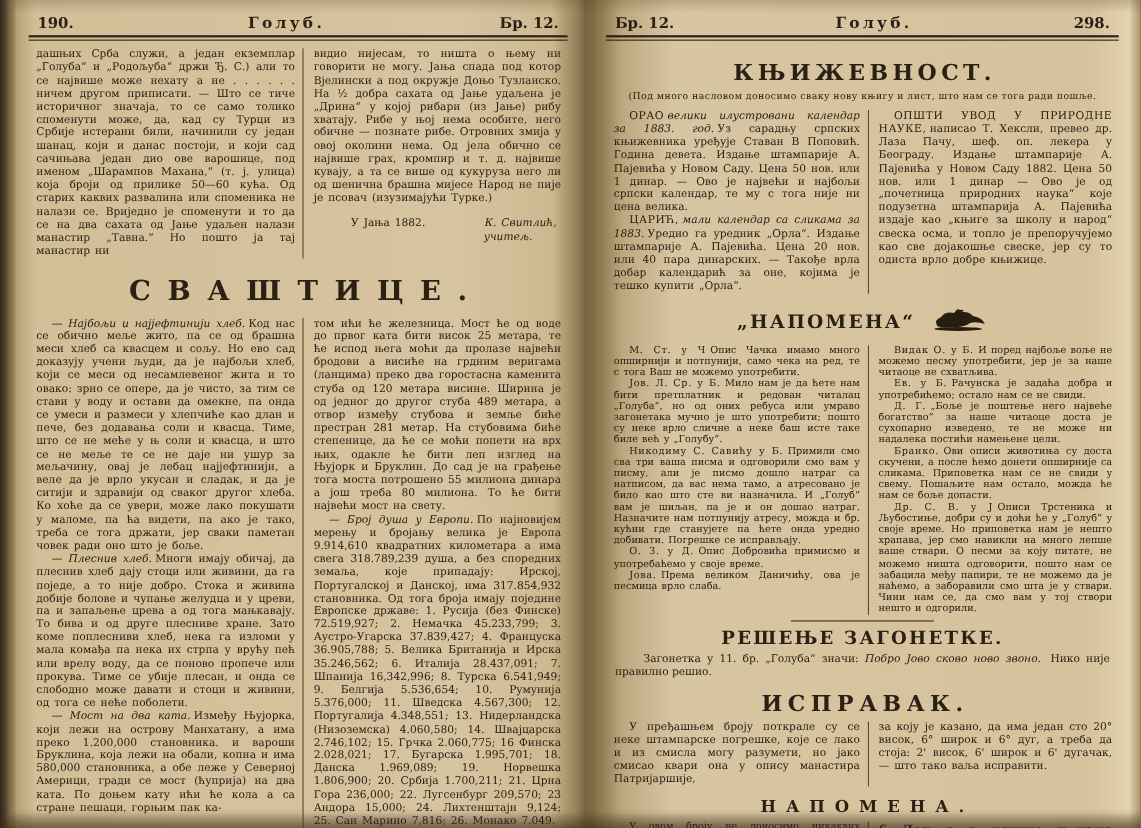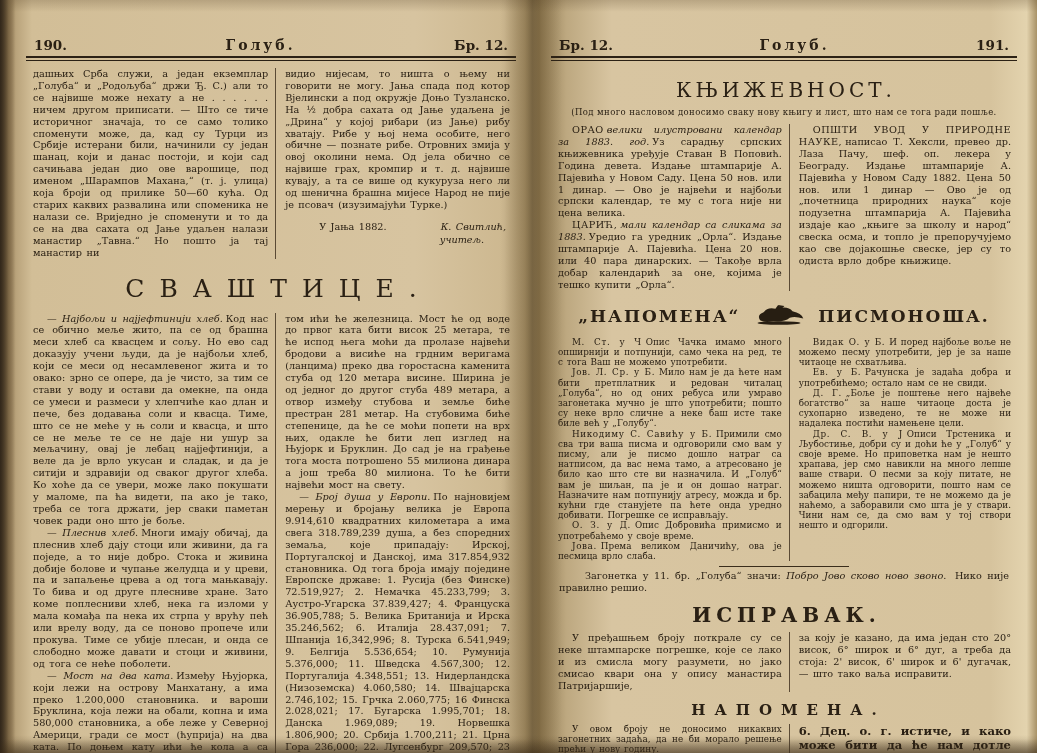--- a/index.html
+++ b/index.html
@@ -12,38 +12,38 @@
       linear-gradient(90deg,
         #2e2315 0px,#6d5836 6px,#b7a179 15px,#d2be97 32px,
         #d7c4a0 40%,#cdb890 48.6%,#a68f63 51.0%,#8d774e 52.0%,
         #bda880 54.6%,#d8c5a1 59%,#d6c39d 95.5%,#e3d3ae 99%,#a89267 100%);
   }
   .page{position:absolute;top:0;}
   .page-left{left:24px;width:494px;padding-top:13px;}
   .page-right{left:549px;width:470px;padding-top:13px;}
   .pagehead{display:flex;justify-content:space-between;align-items:baseline;
     font-weight:bold;font-size:13.5px;padding:0 10px 3px 10px;}
-  .pagehead .mast{letter-spacing:3px;font-size:14px;margin-top:24px;}
+  .pagehead .mast{letter-spacing:3px;font-size:14px;}
   .rule{border-top:2px solid #2b2115;border-bottom:1px solid #2b2115;height:2px;margin:0 2px 7px 2px;}
   .twocol{display:flex;align-items:stretch;}
   .col{text-align:justify;font-size:9.7px;line-height:11.9px;word-spacing:1.4px;}
   .c1{flex:0 0 47.6%;padding:0 7px 0 9px;}
   .c2{flex:1;border-left:1px solid #5a4a35;padding:0 8px 0 9px;}
   p{margin:0;text-indent:14px;}
   p.noindent{text-indent:0;}
   .lead{font-style:italic;margin-right:3px;}
   .caps{margin-right:3px;letter-spacing:.5px;}
   .ital{font-style:italic;margin-right:3px;}
   .who{margin-right:4px;letter-spacing:.6px;}
   .sigrow{display:flex;justify-content:space-between;margin-top:10px;padding:0 4px 0 34px;align-items:flex-end;}
   .signame{font-style:italic;}
   .sigrole{text-align:right;padding-right:26px;font-style:italic;margin-top:1px;}
-  .h-svastice{margin:15px 0 10px;text-align:center;font-weight:400;font-size:25px;
+  .h-svastice{margin:15px 0 10px;text-align:center;font-weight:700;font-size:25px;
     letter-spacing:15px;text-indent:15px;white-space:nowrap;}
-  .h-knjiz{margin:17px 0 5px;text-align:center;font-weight:normal;font-size:20px;letter-spacing:4px;text-indent:4px;}
+  .h-knjiz{margin:17px 0 5px;text-align:center;font-weight:bold;font-size:20px;letter-spacing:4px;text-indent:4px;}
   .subtitle{text-align:center;font-size:8.5px;letter-spacing:.4px;margin:0 0 7px;}
   .pismo-head{display:flex;justify-content:center;align-items:center;gap:12px;
     font-weight:bold;font-size:17px;letter-spacing:2px;margin:12px 0 7px;}
   .pigeon{flex:0 0 auto;}
   .small .col{font-size:8.8px;line-height:10.2px;word-spacing:1px;}
   .mini-rule{width:130px;border-top:1px solid #3a2d1b;margin:5px auto 3px;}
   .h-resenje{margin:5px 0 5px;text-align:center;font-weight:bold;font-size:16.5px;letter-spacing:2px;}
   .res-par{padding:0 10px;font-size:9.7px;line-height:12px;text-align:justify;text-indent:26px;}
   .h-ispravak{margin:9px 0 5px;text-align:center;font-weight:bold;font-size:20px;letter-spacing:5px;text-indent:5px;}
   .h-napomena{margin:9px 0 5px;text-align:center;font-weight:bold;font-size:15px;letter-spacing:9px;text-indent:9px;}
@@ -94,21 +94,21 @@
         <p class="noindent"><span>том ићи ће железница. Мост ће од воде до првог ката бити висок 25 метара, те ће испод њега моћи да пролазе највећи бродови а висиће на грдним веригама (ланцима) преко два горостасна каменита стуба од 120 метара висине. Ширина је од једног до другог стуба 489 метара, а отвор између стубова и земље биће престран 281 метар. На стубовима биће степенице, да ће се моћи попети на врх њих, одакле ће бити леп изглед на Њујорк и Бруклин. До сад је на грађење тога моста потрошено 55 милиона динара а још треба 80 милиона. То ће бити највећи мост на свету.</span></p>
         <p><span class="lead">— Број душа у Европи.</span><span>По најновијем мерењу и бројању велика је Европа 9.914,610 квадратних километара а има свега 318.789,239 душа, а без споредних земаља, које припадају: Ирској, Португалској и Данској, има 317.854,932 становника. Од тога броја имају поједине Европске државе: 1. Русија (без Финске) 72.519,927; 2. Немачка 45.233,799; 3. Аустро-Угарска 37.839,427; 4. Француска 36.905,788; 5. Велика Британија и Ирска 35.246,562; 6. Италија 28.437,091; 7. Шпанија 16,342,996; 8. Турска 6.541,949; 9. Белгија 5.536,654; 10. Румунија 5.376,000; 11. Шведска 4.567,300; 12. Португалија 4.348,551; 13. Нидерландска (Низоземска) 4.060,580; 14. Швајцарска 2.746,102; 15. Грчка 2.060,775; 16 Финска 2.028,021; 17. Бугарска 1.995,701; 18. Данска 1.969,089; 19. Норвешка 1.806,900; 20. Србија 1.700,211; 21. Црна Гора 236,000; 22. Лугсенбург 209,570; 23 Андора 15,000; 24. Лихтенштајн 9,124; 25. Сан Марино 7,816; 26. Монако 7.049.</span></p>
       </div>
     </div>
   </div>
 
   <div class="page page-right">
     <div class="pagehead">
       <span>Бр. 12.</span>
       <span class="mast">Голуб.</span>
-      <span>191.</span>
+      <span>298.</span>
     </div>
     <div class="rule"></div>
 
     <div class="h-knjiz">КЊИЖЕВНОСТ.</div>
     <div class="subtitle">(Под много насловом доносимо сваку нову књигу и лист, што нам се тога ради пошље.</div>
 
     <div class="twocol">
       <div class="col c1">
         <p><span class="caps">ОРАО</span><span class="ital">велики илустровани календар за 1883. год.</span><span>Уз сарадњу српских књижевника уређује Ставан В Поповић. Година девета. Издање штампарије А. Пајевића у Новом Саду. Цена 50 нов. или 1 динар. — Ово је највећи и најбољи српски календар, те му с тога није ни цена велика.</span></p>
         <p><span class="caps">ЦАРИЋ,</span><span class="ital">мали календар са сликама за 1883.</span><span>Уредио га уредник „Орла“. Издање штампарије А. Пајевића. Цена 20 нов. или 40 пара динарских. — Такође врла добар календарић за оне, којима је тешко купити „Орла“.</span></p>
@@ -120,40 +120,41 @@
 
     <div class="pismo-head">
       <span>„НАПОМЕНА“</span>
       <span class="pigeon"><svg width="54" height="23" viewBox="0 0 60 25" aria-hidden="true">
             <g fill="#271e12">
               <path d="M9 19 Q5 13 13 10 Q17 4 26 6 L29 2 L33 5 Q41 4 45 9 Q55 11 57 17 Q48 14 42 16 Q36 21 24 20 Q14 22 9 19 Z"></path>
               <path d="M29 2 L36 3 L33 6 Z"></path>
               <ellipse cx="30" cy="22" rx="24" ry="2"></ellipse>
             </g>
           </svg></span>
-      <span>ПИСМОНОША.</span>
     </div>
 
     <div class="twocol small">
       <div class="col c1">
         <p><span class="who">М. Ст. у Ч</span><span>Опис Чачка имамо много опширнији и потпунији, само чека на ред, те с тога Ваш не можемо употребити.</span></p>
         <p><span class="who">Јов. Л. Ср. у Б.</span><span>Мило нам је да ћете нам бити претплатник и редован читалац „Голуба“, но од оних ребуса или умраво загонетака мучно је што употребити; пошто су неке врло сличне а неке баш исте таке биле већ у „Голубу“.</span></p>
         <p><span class="who">Никодиму С. Савићу у Б.</span><span>Примили смо сва три ваша писма и одговорили смо вам у писму, али је писмо дошло натраг са натписом, да вас нема тамо, а атресовано је било као што сте ви назначила. И „Голуб“ вам је шиљан, па је и он дошао натраг. Назначите нам потпунију атресу, можда и бр. кућни где станујете па ћете онда уредно добивати. Погрешке се исправљају.</span></p>
         <p><span class="who">О. З. у Д.</span><span>Опис Добровића примисмо и употребаћемо у своје време.</span></p>
         <p><span class="who">Јова.</span><span>Према великом Даничићу, ова је песмица врло слаба.</span></p>
       </div>
       <div class="col c2">
         <p><span class="who">Видак О. у Б.</span><span>И поред најбоље воље не можемо песму употребити, јер је за наше читаоце не схватљива.</span></p>
         <p><span class="who">Ев. у Б.</span><span>Рачунска је задаћа добра и употребићемо; остало нам се не свиди.</span></p>
         <p><span class="who">Д. Г.</span><span>„Боље је поштење него највеће богатство“ за наше читаоце доста је сухопарно изведено, те не може ни надалека постићи намењене цели.</span></p>
+        <p><span class="who">Бранко.</span><span>Ови описи животиња су доста скучени, а после ћемо донети опширније са сликама. Приповетка нам се не свиди у свему. Пошаљите нам остало, можда ће нам се боље допасти.</span></p>
         <p><span class="who">Др. С. В. у Ј</span><span>Описи Трстеника и Љубостиње, добри су и доћи ће у „Голуб“ у своје време. Но приповетка нам је нешто храпава, јер смо навикли на много лепше ваше ствари. О песми за коју питате, не можемо ништа одговорити, пошто нам се забацила међу папири, те не можемо да је наћемо, а заборавили смо шта је у ствари. Чини нам се, да смо вам у тој створи нешто и одгорили.</span></p>
       </div>
     </div>
 
     <div class="mini-rule"></div>
+    <div class="h-resenje">РЕШЕЊЕ ЗАГОНЕТКЕ.</div>
     <p class="res-par"><span>Загонетка у 11. бр. „Голуба“ значи:</span> <span class="ital">Побро Јово сково ново звоно.</span> <span>Нико није правилно решио.</span></p>
 
     <div class="h-ispravak">ИСПРАВАК.</div>
     <div class="twocol">
       <div class="col c1">
         <p>У пређашњем броју поткрале су се неке штампарске погрешке, које се лако и из смисла могу разумети, но јако смисао квари она у опису манастира Патријаршије,</p>
       </div>
       <div class="col c2">
         <p class="noindent">за коју је казано, да има један сто 20° висок, 6° широк и 6° дуг, а треба да стоја: 2' висок, 6' широк и 6' дугачак, — што тако ваља исправити.</p>
       </div>

